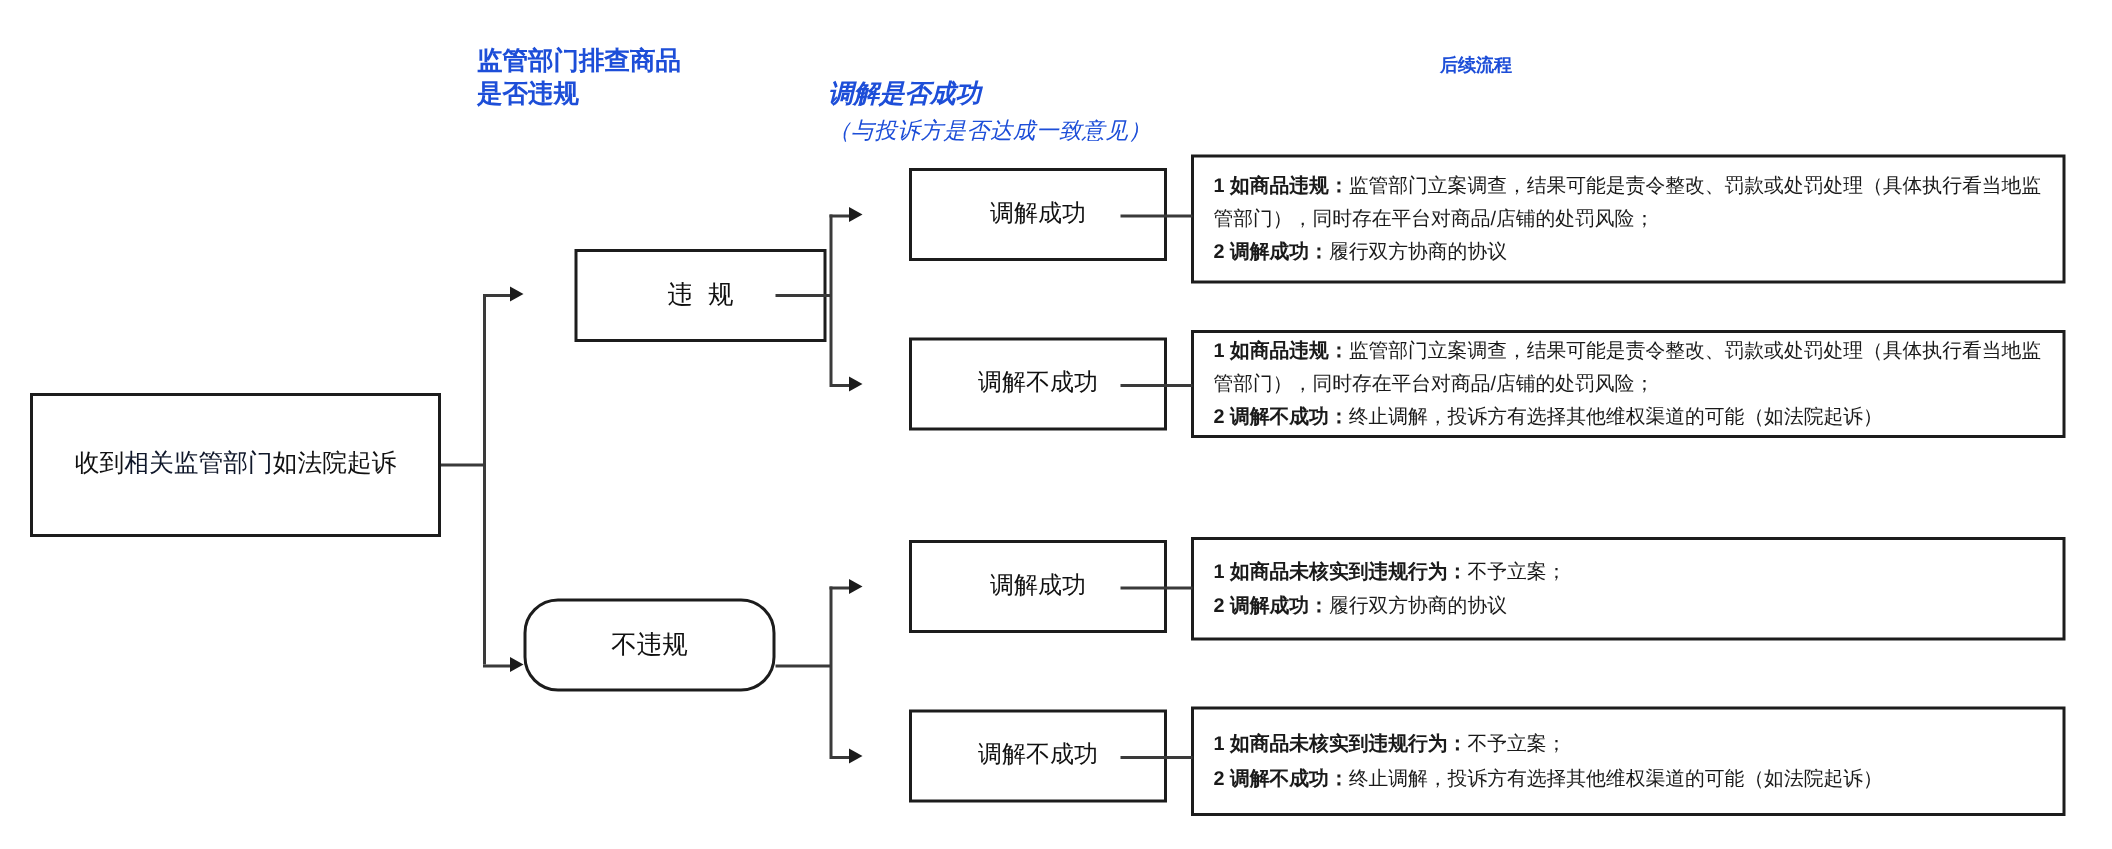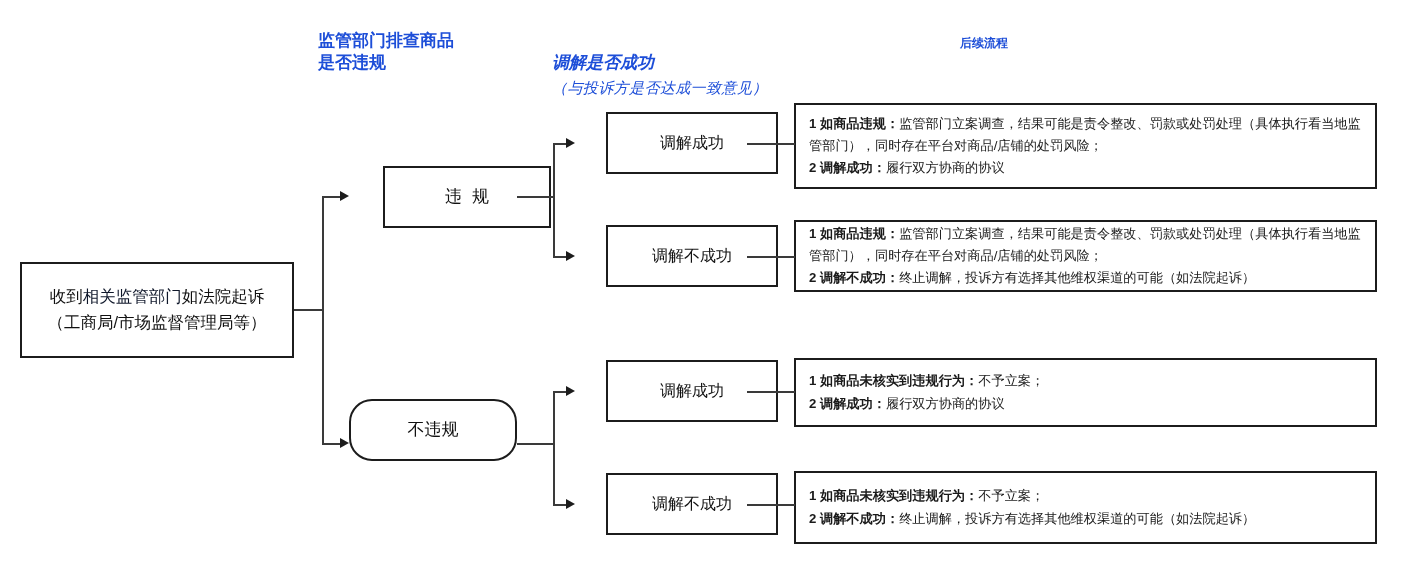--- a/index.html
+++ b/index.html
@@ -139,21 +139,20 @@
 <div class="col-header" id="hdr-mediation">
   <span>调解是否成功</span>
   <span class="sub">（与投诉方是否达成一致意见）</span>
 </div>
 
 <div class="col-header" id="hdr-followup">后续流程</div>
 
 <div class="node" id="node-start">
   <div>
     <span class="line"><span>收到</span><span class="hl">相关监管部门</span><span>如法院起诉</span></span>
-    <span class="line">（工商局/市场监督管理局等）</span>
   </div>
 </div>
 
 <div class="node node-decision" id="node-violation">
   <span class="txt">违规</span>
 </div>
 
 <div class="node node-decision" id="node-no-violation">
   <span class="txt">不违规</span>
 </div>

